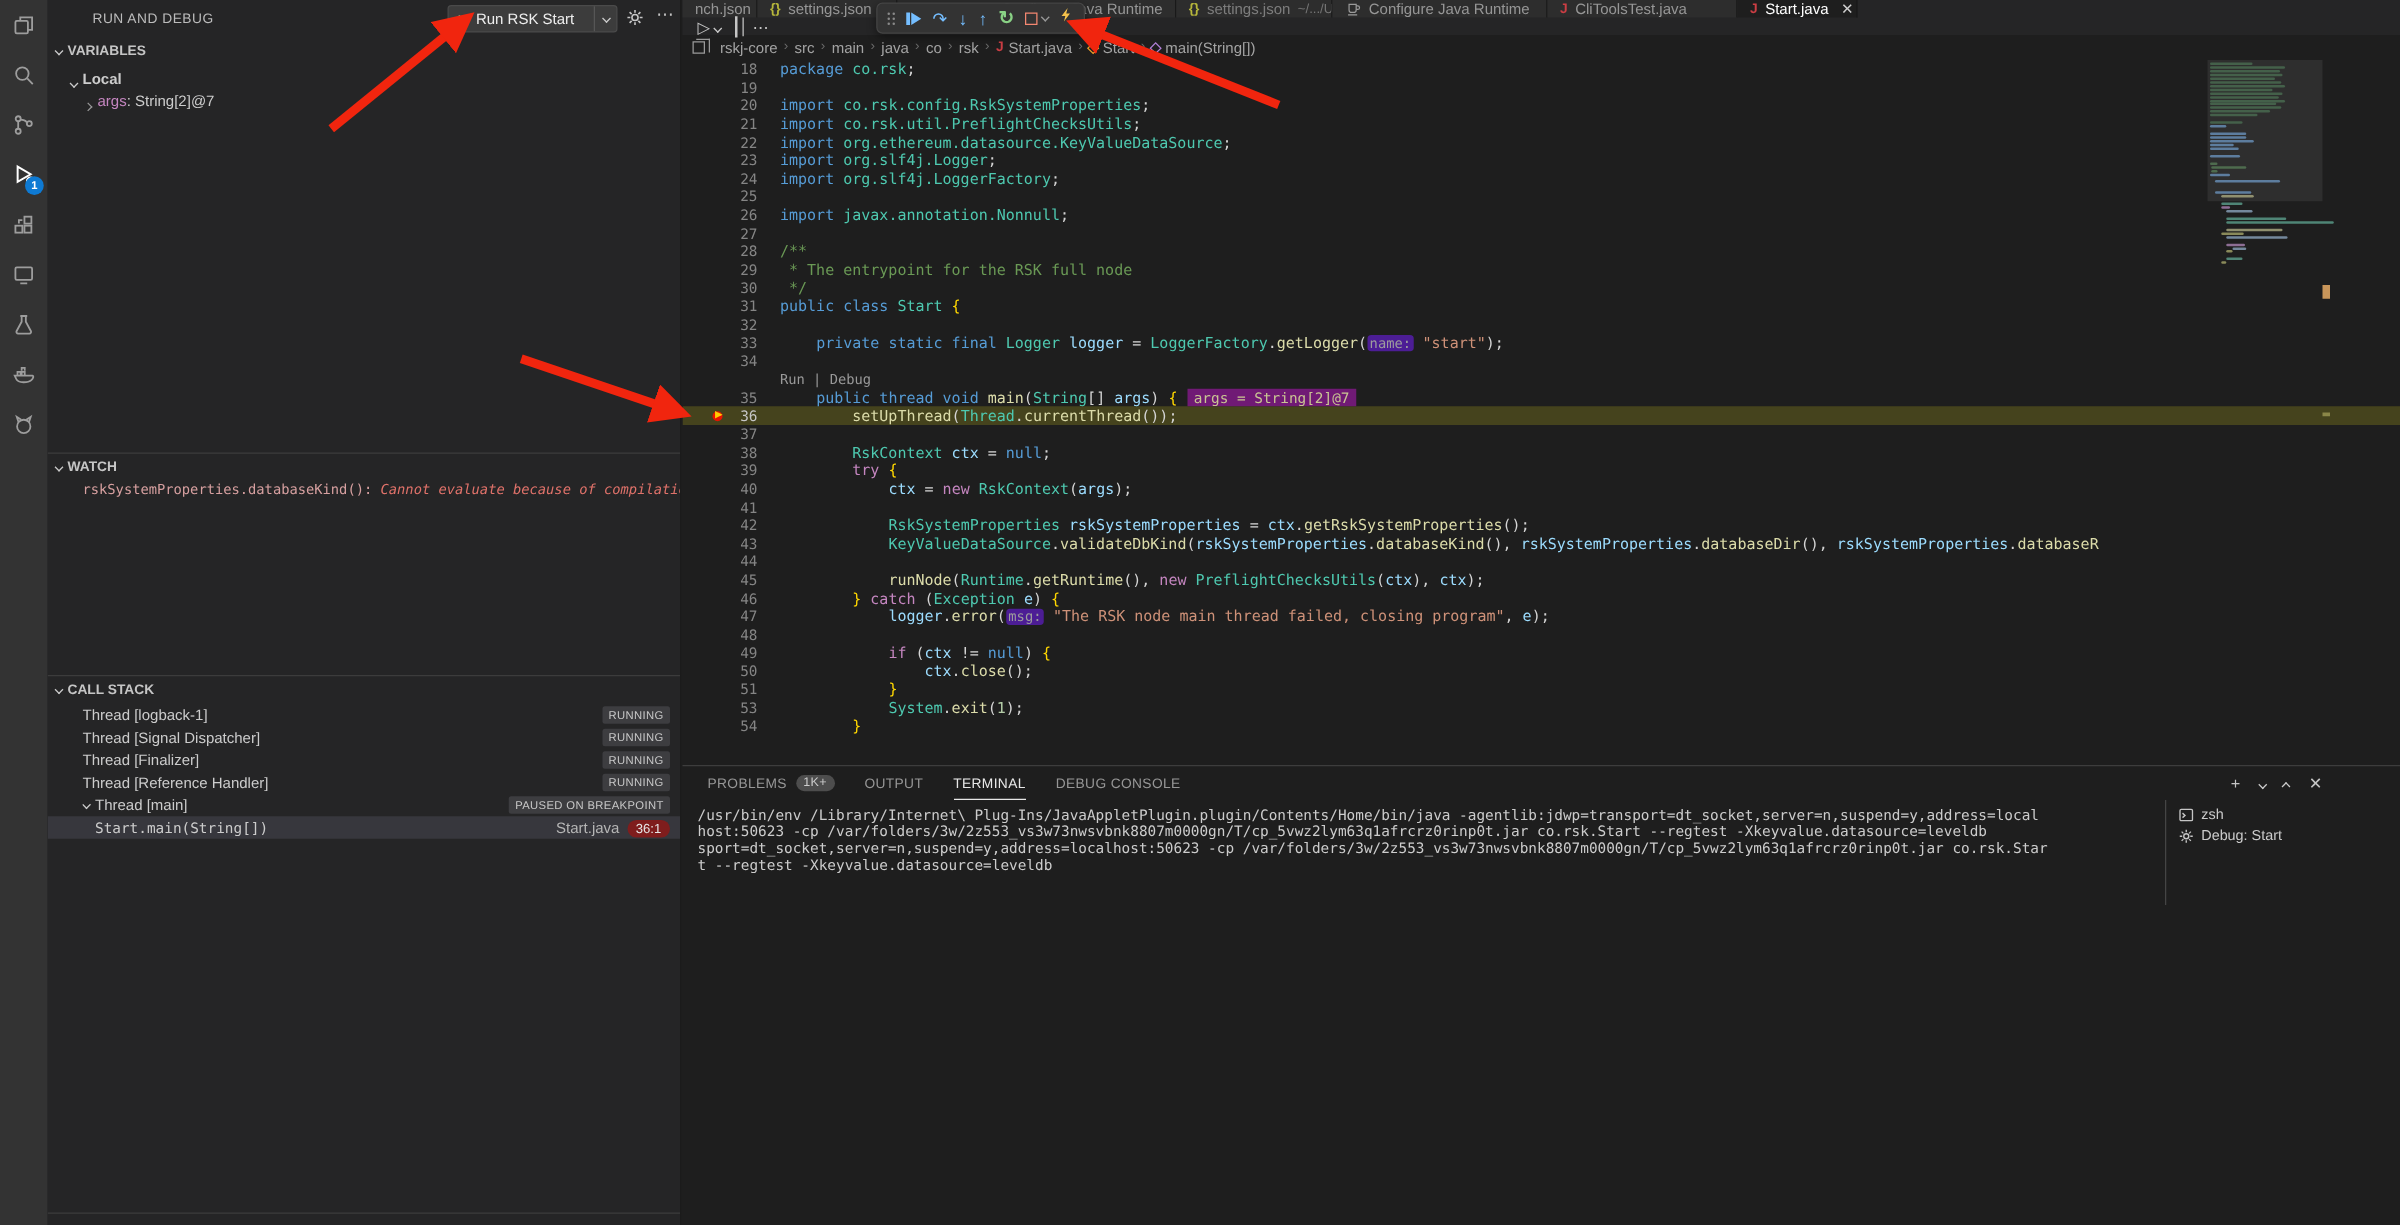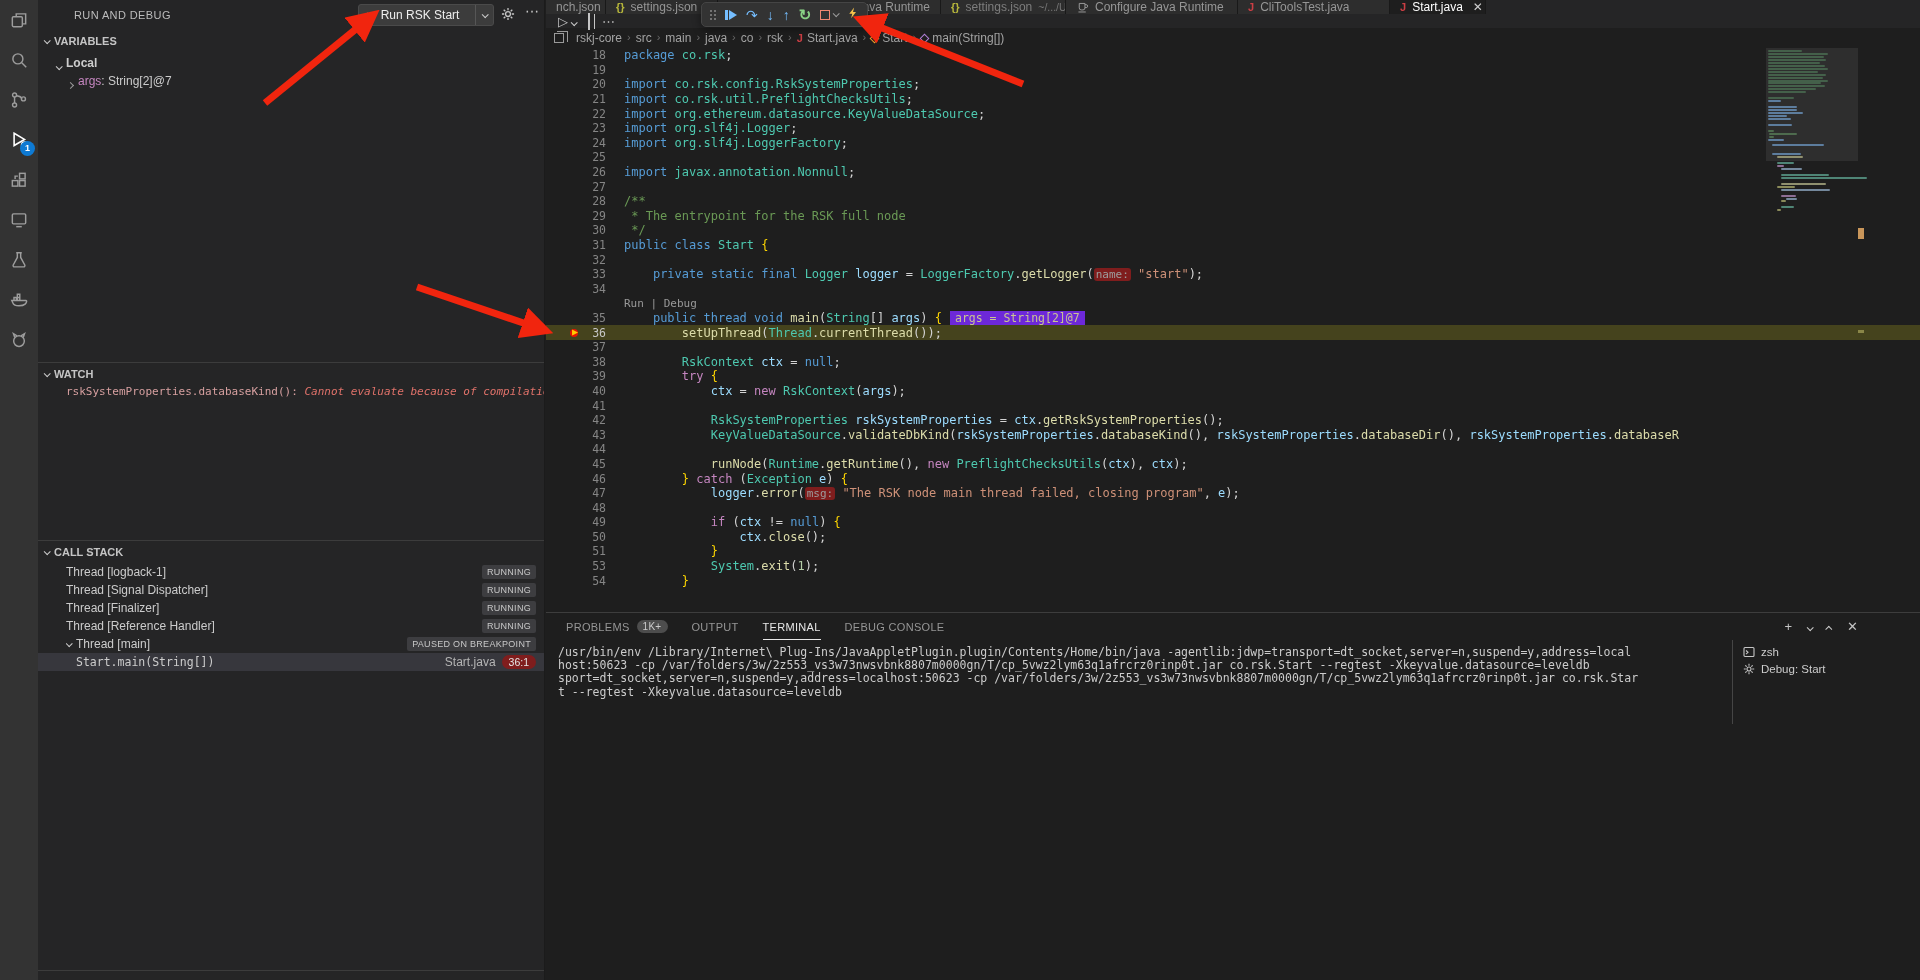--- a/index.html
+++ b/index.html
@@ -83,22 +83,22 @@
   .code { position:relative; height:564px; overflow:hidden; font-family:"DejaVu Sans Mono", monospace; font-size:12px; }
   .crow { height:14.6px; display:flex; align-items:center; }
   .crow .gut { position:relative; flex:none; width:60px; text-align:right; padding-right:0; color:#858585; font-size:11.5px; }
   .crow pre { margin-left:18px; font-family:inherit; white-space:pre; overflow:visible; }
   .crow.cur { background:#45431d; }
   .crow.cur .gut { color:#c6c6c6; }
   .lens { font-family:"Liberation Sans", sans-serif; font-size:11px; color:#999999; }
   .seg-k{color:#569cd6} .seg-c{color:#c586c0} .seg-t{color:#4ec9b0} .seg-v{color:#9cdcfe}
   .seg-f{color:#dcdcaa} .seg-s{color:#ce9178} .seg-m{color:#6a9955} .seg-p{color:#d4d4d4}
   .seg-n{color:#b5cea8} .seg-b{color:#ffd700}
-  .seg-h{background:#7f1d1d;color:#9d9d9d;border-radius:3px;padding:0 2px;font-size:11px}
-  .chip { background:#6d28d9; color:#c9c493; padding:0 5px; margin-left:8px; font-size:11.5px; }
+  .seg-h{background:#4c1d95;color:#9d9d9d;border-radius:3px;padding:0 2px;font-size:11px}
+  .chip { background:#701a75; color:#c9c493; padding:0 5px; margin-left:8px; font-size:11.5px; }
   .bpmark { position:absolute; left:-54px; top:1px; width:14px; height:12px; }
   .bpmark .bdot { position:absolute; left:0; top:2px; width:8px; height:8px; border-radius:50%; background:#e51400; }
   .bpmark .barrow { position:absolute; left:2px; top:-1px; font-style:normal; color:#ffcc00; font-size:10px; }
 
   
   .minimap { position:absolute; left:1220px; top:0; width:92px; height:340px; }
   .mm-view { position:absolute; left:0; top:0; width:100%; height:113px; background:rgba(130,130,130,.16); }
   .mm-bar { position:absolute; height:2px; border-radius:1px; }
   .ruler { position:absolute; left:1312px; top:0; width:7px; height:564px; }
   .ruler .mark { position:absolute; left:0; width:6px; }

